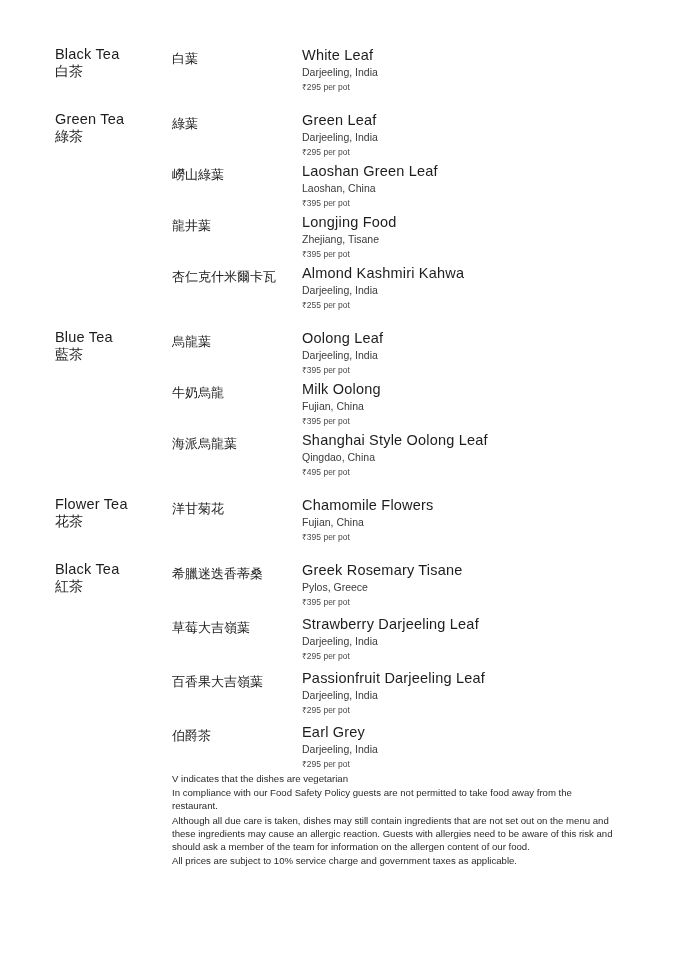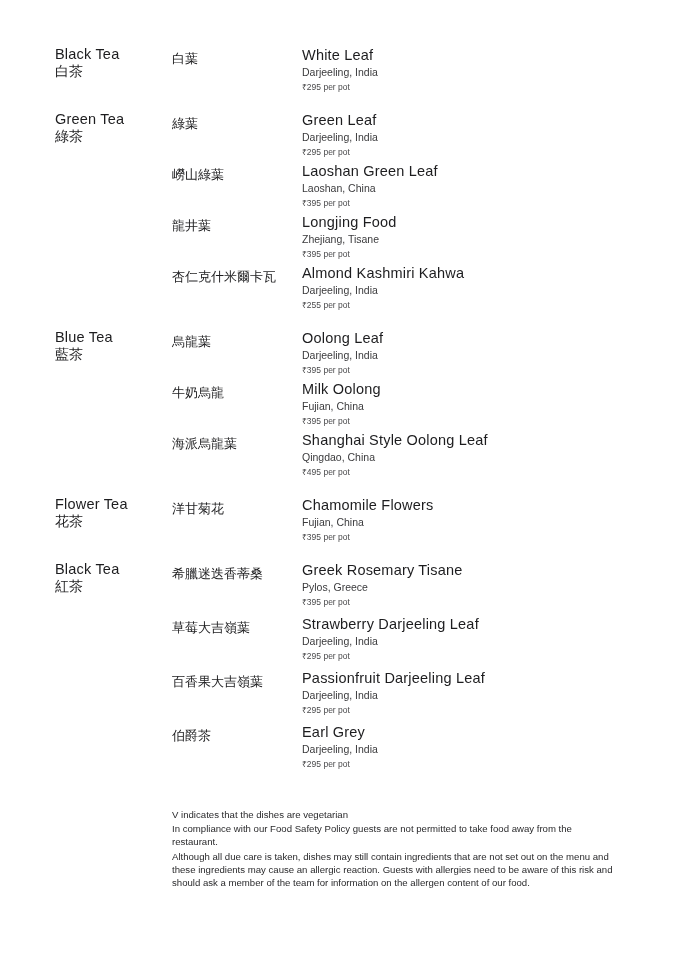--- a/index.html
+++ b/index.html
@@ -109,21 +109,21 @@
     line-height: 12px;
     color: #4a4a4c;
     margin-top: 2px;
     white-space: nowrap;
   }
 
   
   .footnotes {
     position: absolute;
     left: 172px;
-    top: 808px;
+    top: 772px;
     width: 448px;
   }
   .footnotes p {
     margin: 0;
     font-size: 9.6px;
     line-height: 13.2px;
     color: #2a2a2c;
   }
   .footnotes p + p {
     margin-top: 1px;
@@ -278,15 +278,16 @@
             </div>
           </div>
         </div>
       </div>
     </div>
 
   <div class="footnotes" id="footnotes-root">
       <p>V indicates that the dishes are vegetarian</p>
       <p>In compliance with our Food Safety Policy guests are not permitted to take food away from the restaurant.</p>
       <p>Although all due care is taken, dishes may still contain ingredients that are not set out on the menu and these ingredients may cause an allergic reaction. Guests with allergies need to be aware of this risk and should ask a member of the team for information on the allergen content of our food.</p>
+      <p>All prices are subject to 10% service charge and government taxes as applicable.</p>
     </div>
 
 </div>
 
 </body></html>

